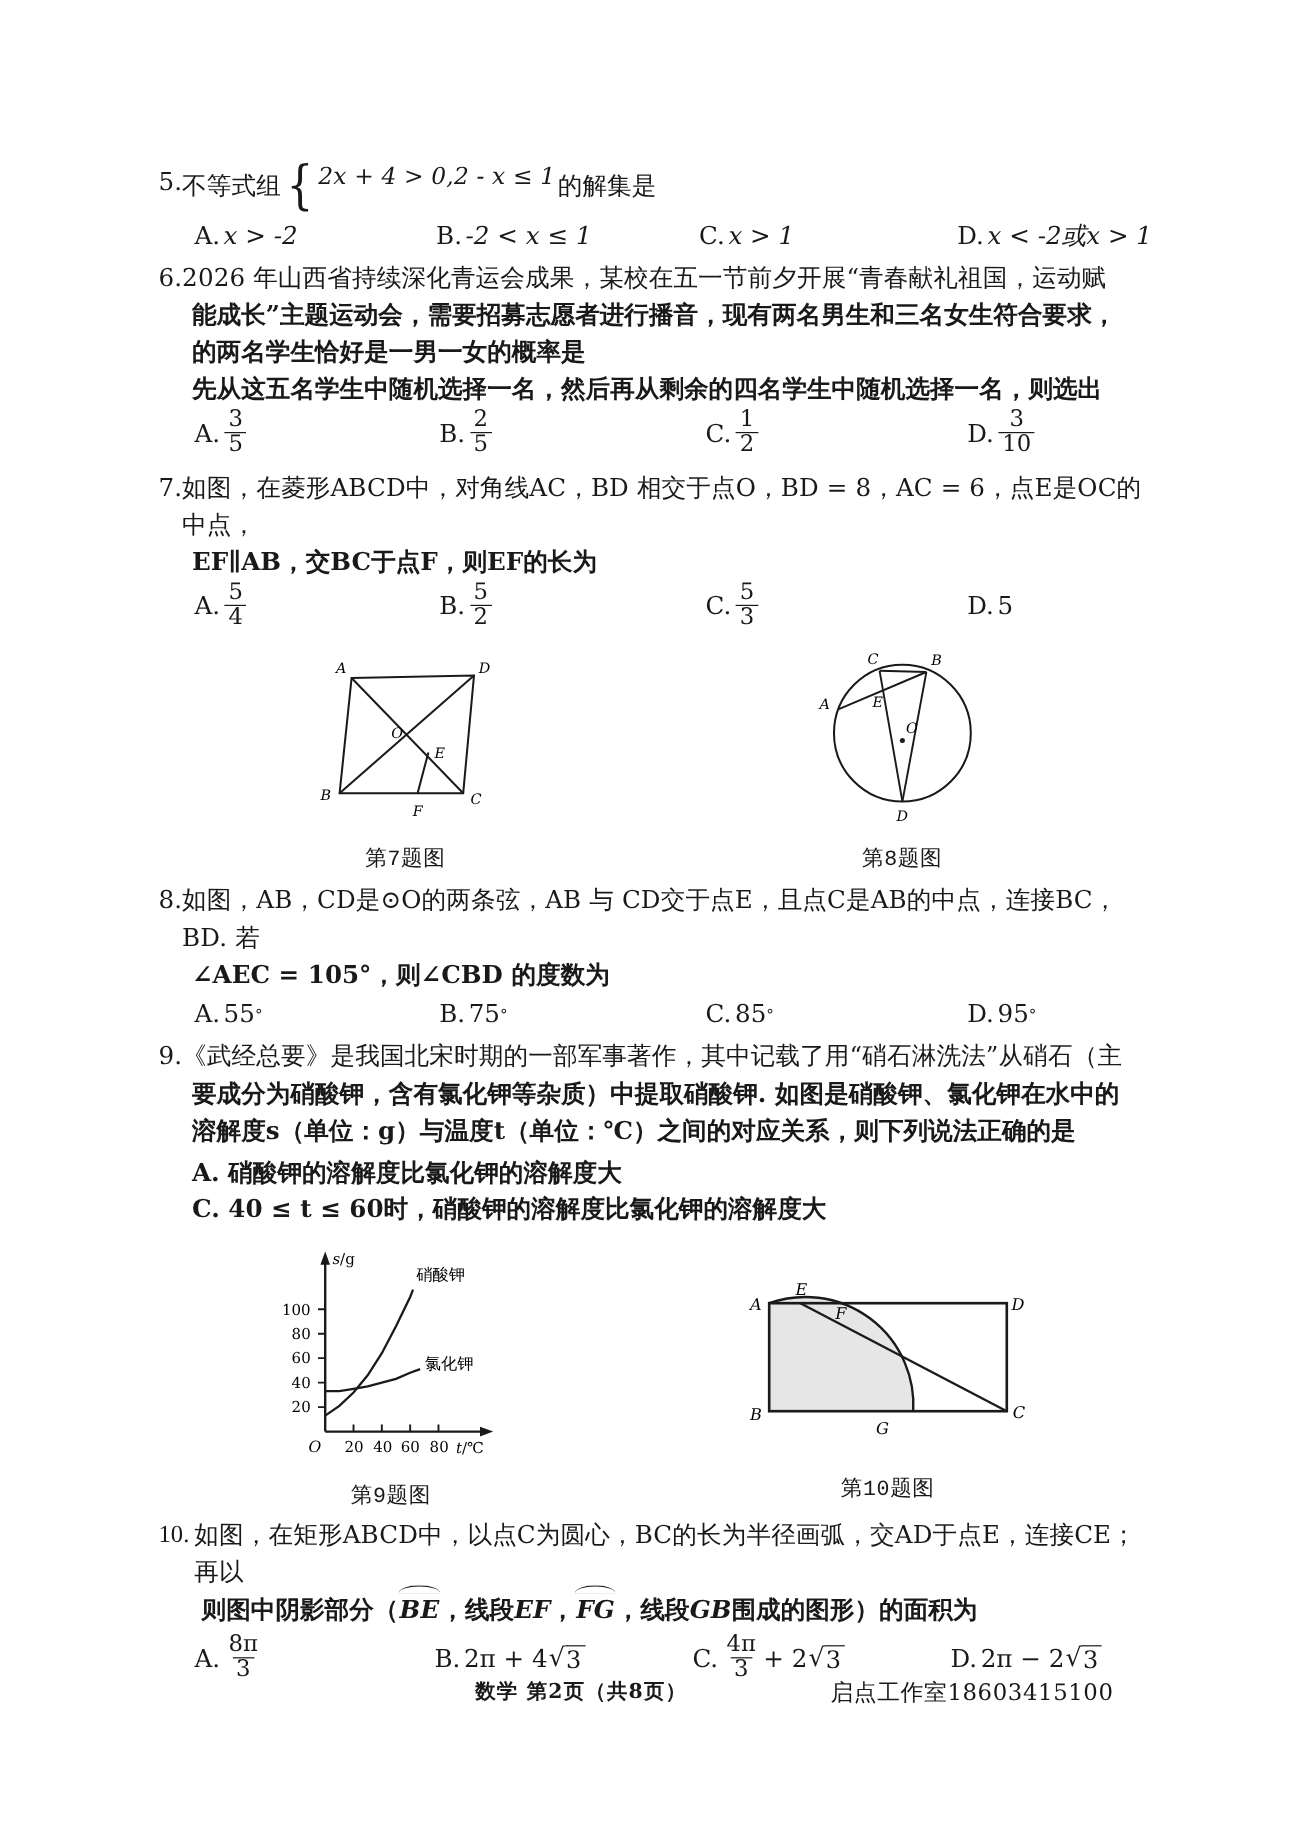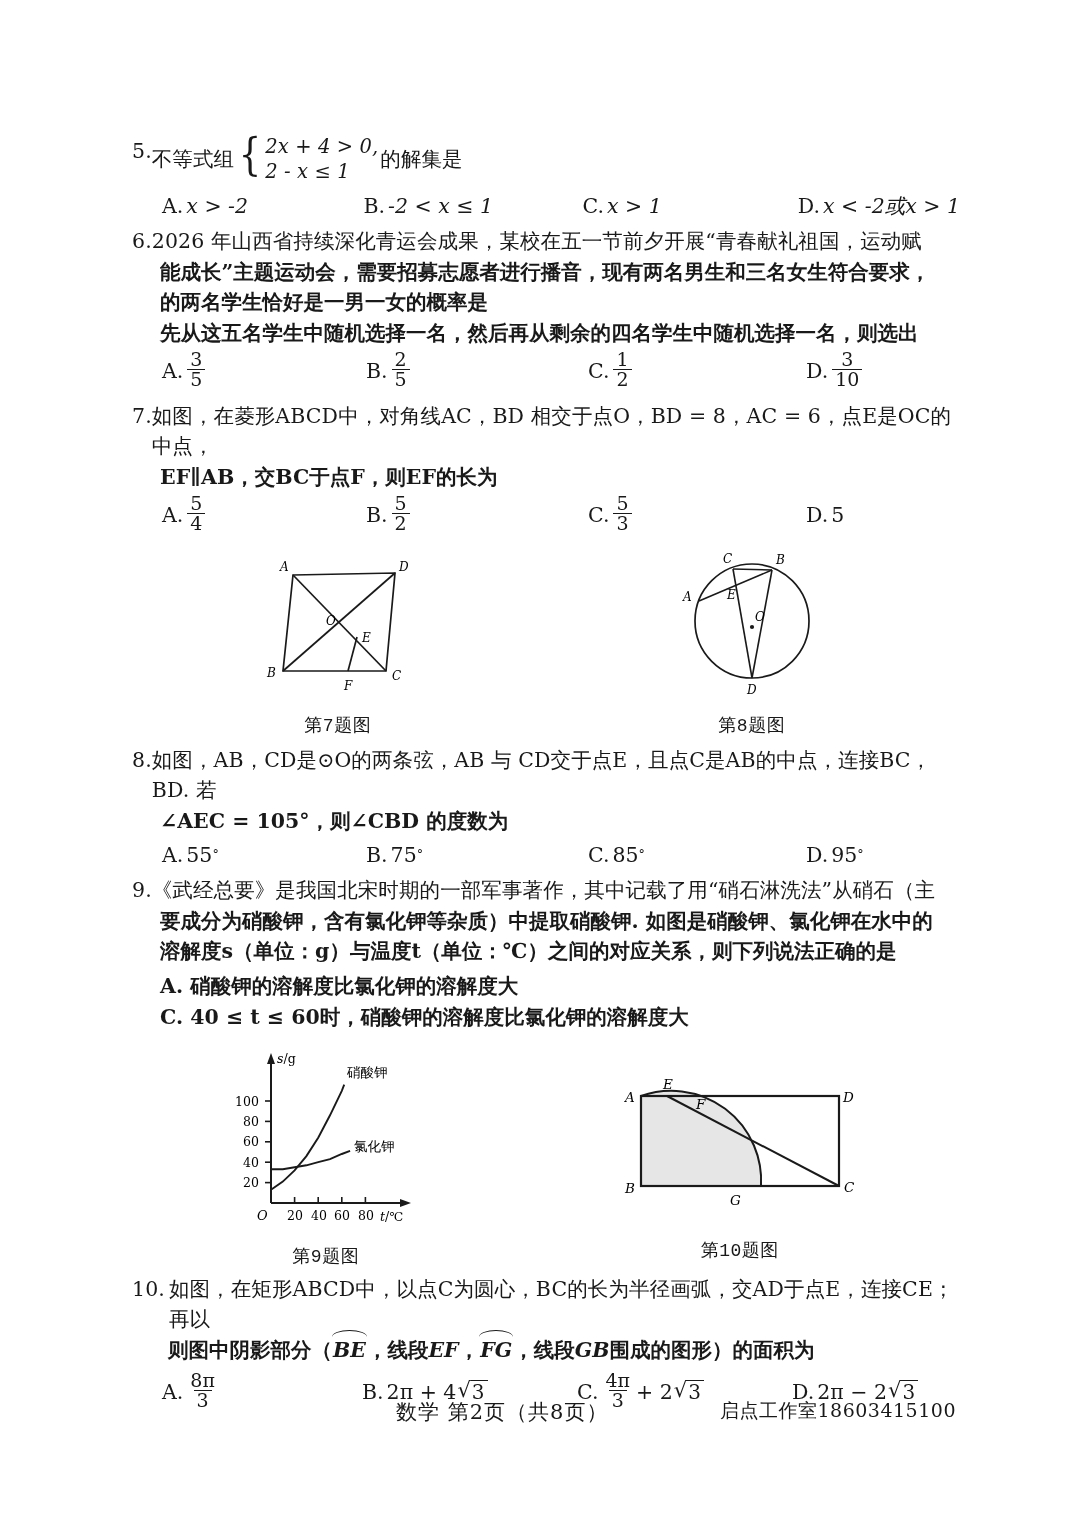--- a/index.html
+++ b/index.html
@@ -103,21 +103,21 @@
   }
   .sys .brace {
     font-size: 44px;
     line-height: 0.92;
     font-weight: 300;
     transform: scaleX(0.8);
     margin-right: 1px;
   }
   .sys .rows {
     display: flex;
-    flex-direction: column;
+    flex-direction: row;
     justify-content: center;
     font-size: 19.5px;
     line-height: 1.28;
   }
 
   
   .rad { display: inline-flex; align-items: flex-start; margin: 0 1px; }
   .rad .sign { font-size: 21px; line-height: 1; }
   .rad .body {
     border-top: 1.3px solid #191919;
@@ -167,27 +167,27 @@
     position: absolute;
     left: 0;
     top: 1398px;
     width: 1080px;
     display: flex;
     align-items: baseline;
   }
   .footer-center {
     position: absolute;
     left: 396px;
-    font-size: 21px;
-    font-weight: normal;
+    font-size: 17px;
+    font-weight: bold;
     letter-spacing: 1px;
   }
   .footer-right {
     position: absolute;
-    left: 720px;
+    left: 692px;
     font-size: 19px;
     letter-spacing: 0.5px;
     font-family: "DejaVu Serif", "Liberation Serif", serif;
   }
 
   svg text {
     font-family: "DejaVu Serif", "Liberation Serif", serif;
   }
 </style>
 </head>
@@ -468,21 +468,21 @@
           <text x="85" y="35" font-size="13.5" font-style="italic">F</text>
           <text x="119" y="131" font-size="13.5" font-style="italic">G</text>
         </svg>
         <div class="fig-cap">第10题图</div>
       </div>
 
     </div>
 
     <div class="q" style="margin-top:6px;">
       <div class="q-line">
-        <span class="q-num" style="padding-right:4px;">10.</span>
+        <span class="q-num" style="padding-right:4px;font-family:Liberation Serif, serif;">10.</span>
         <span class="q-body">如图，在矩形ABCD中，以点C为圆心，BC的长为半径画弧，交AD于点E，连接CE；再以</span>
       </div>
       <div class="q-cont" style="padding-left:36px;">则图中阴影部分（<span class="arc it">BE</span>，线段<span class="it">EF</span>，<span class="arc it">FG</span>，线段<span class="it">GB</span>围成的图形）的面积为</div>
 
       <div class="opts tall" style="margin-top:6px;">
         <span class="opt" style="width:200px;">
           <span class="opt-lbl">A.</span>
           <span class="frac">
               <span class="num">8π</span>
               <span class="den">3</span>

